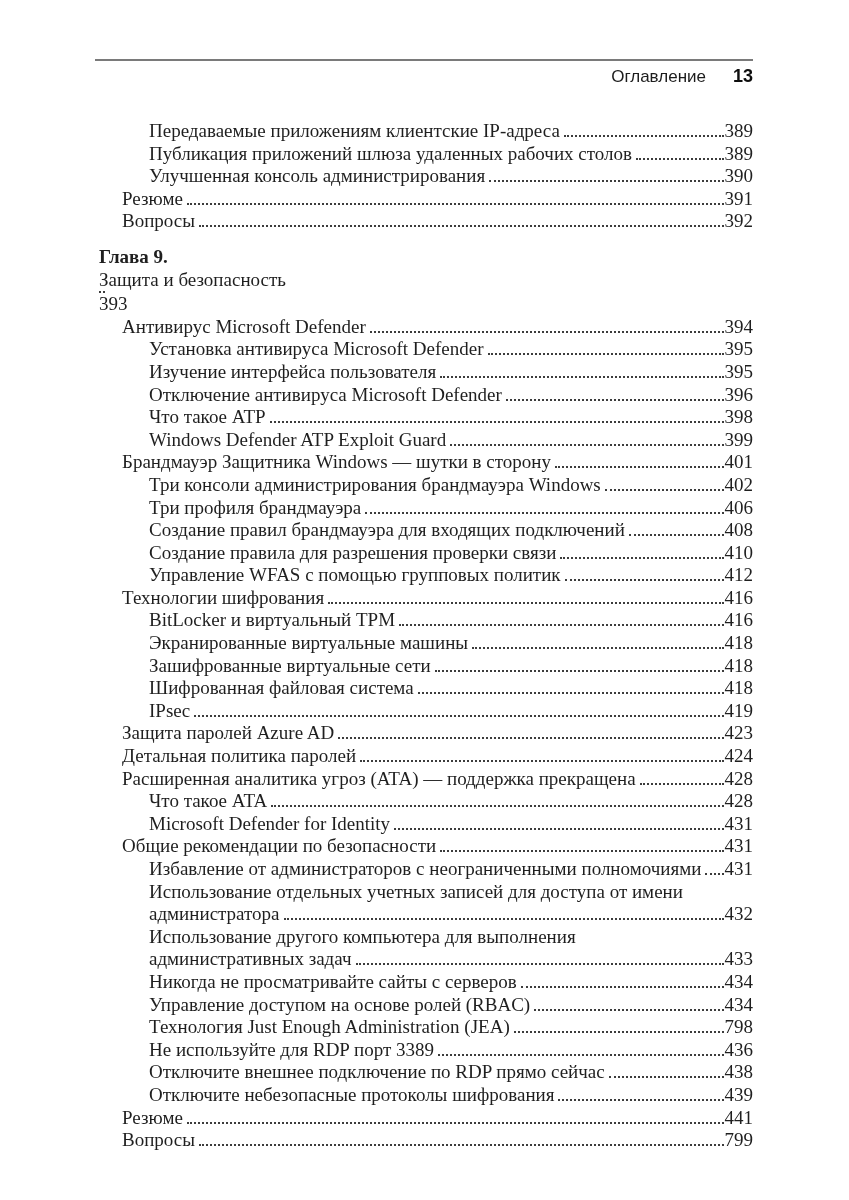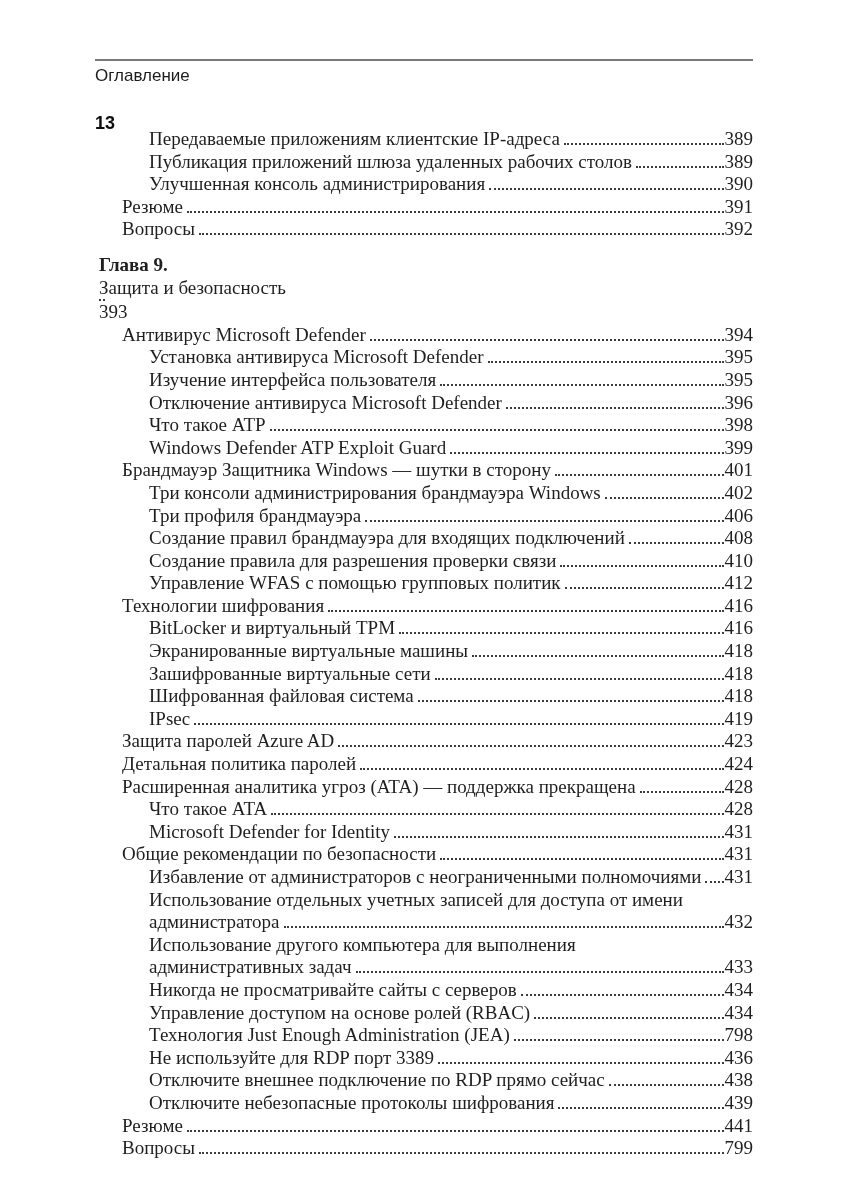--- a/index.html
+++ b/index.html
@@ -23,28 +23,27 @@
   }
   .running-header {
     position: absolute;
     left: 95px; top: 66px;
     width: 658px;
     display: flex;
     justify-content: flex-end;
     align-items: baseline;
     gap: 27px;
     font-family: "Liberation Sans", "DejaVu Sans", sans-serif;
-    flex-direction: column;
   }
   .rh-title { font-size: 17px; color: #1c1c1c; }
   .rh-page  { font-size: 18px; font-weight: bold; color: #0d0d0d; }
 
   .toc {
     position: absolute;
-    left: 95px; top: 128px;
+    left: 95px; top: 120px;
     width: 658px;
   }
   .toc-row {
     display: flex;
     align-items: baseline;
     line-height: 22.6px;
     font-size: 19px;
     color: #1f1f1f;
   }
   .toc-row.lvl0 { padding-left: 0; flex-direction: column; }

